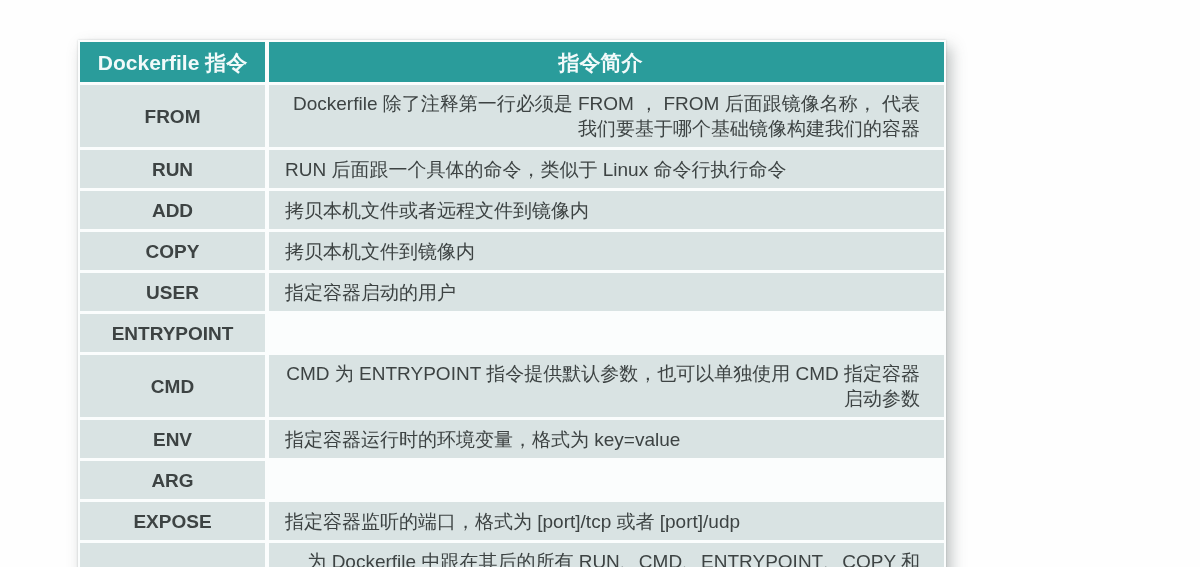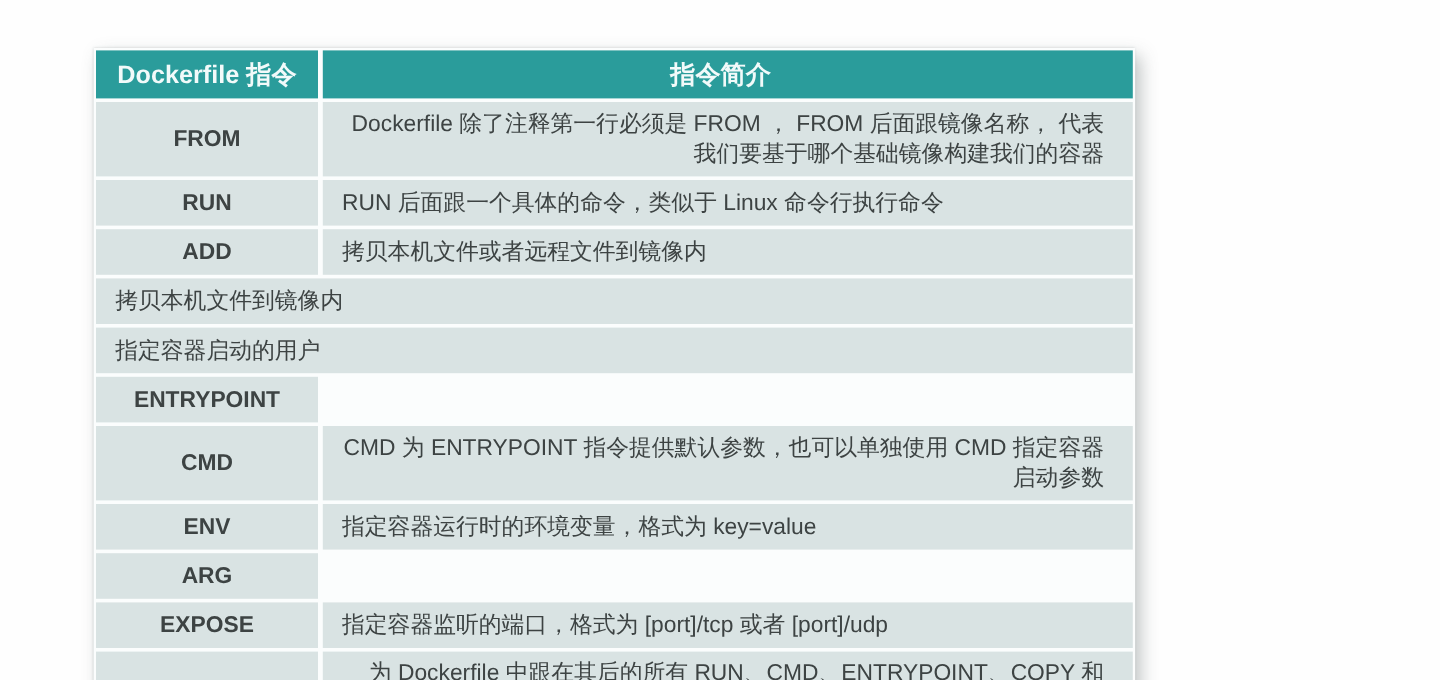--- a/index.html
+++ b/index.html
@@ -79,23 +79,25 @@
     </div>
     <div class="t-row">
       <div class="cell cmd-cell">RUN</div>
       <div class="cell desc-cell">RUN 后面跟一个具体的命令，类似于 Linux 命令行执行命令</div>
     </div>
     <div class="t-row">
       <div class="cell cmd-cell">ADD</div>
       <div class="cell desc-cell">拷贝本机文件或者远程文件到镜像内</div>
     </div>
     <div class="t-row">
+      <div class="cell cmd-cell">COPY</div>
       <div class="cell desc-cell">拷贝本机文件到镜像内</div>
     </div>
     <div class="t-row">
+      <div class="cell cmd-cell">USER</div>
       <div class="cell desc-cell">指定容器启动的用户</div>
     </div>
     <div class="t-row">
       <div class="cell cmd-cell">ENTRYPOINT</div>
     </div>
     <div class="t-row">
       <div class="cell cmd-cell">CMD</div>
       <div class="cell desc-cell">CMD 为 ENTRYPOINT 指令提供默认参数，也可以单独使用 CMD 指定容器启动参数</div>
     </div>
     <div class="t-row">

